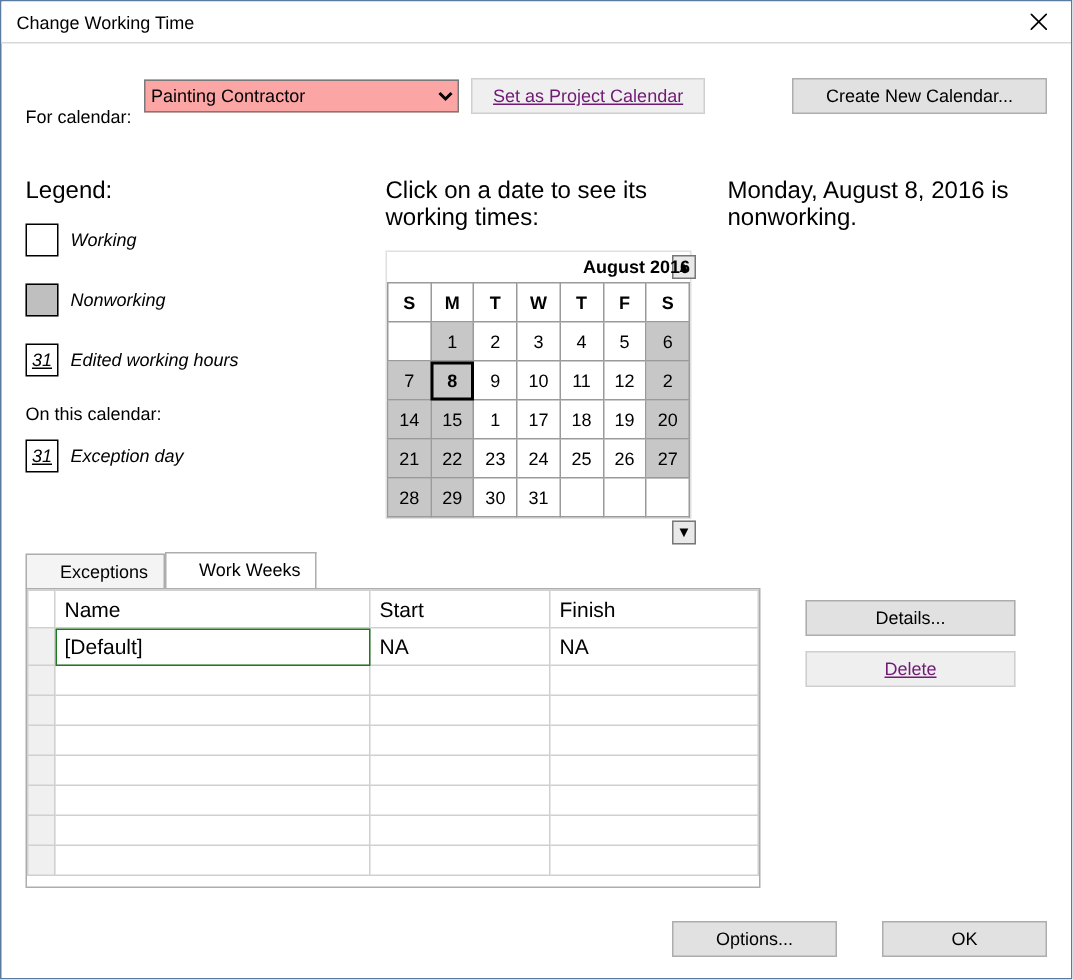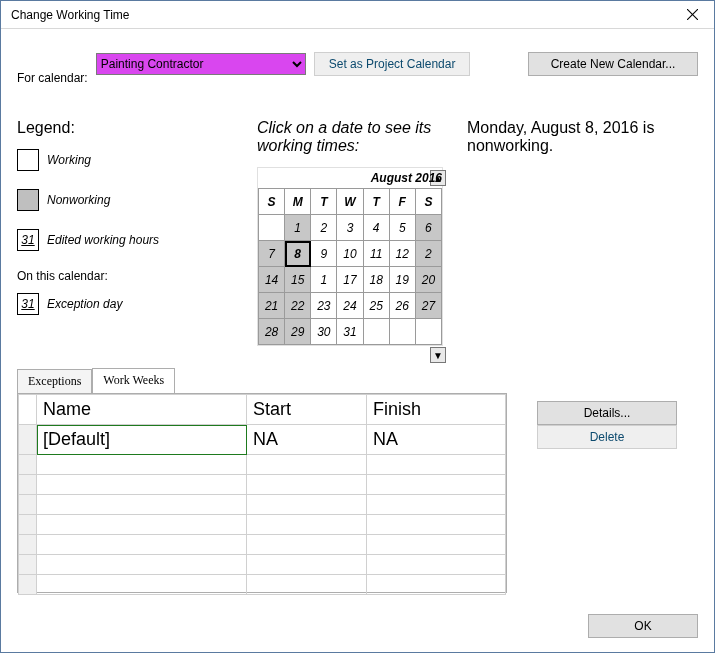--- a/index.html
+++ b/index.html
@@ -52,36 +52,37 @@
   .lbl { white-space: nowrap; margin-top: 28px; }
   .combo {
     position: relative;
     width: 210px;
   }
   .combo select {
     width: 100%;
     font-size: 12px;
     height: 22px;
     border: 1px solid #7a7a7a;
-    background: #d946ef;
+    background: #fca5a5;
   }
   .btn {
     height: 24px;
     border: 1px solid #adadad;
     background: #e1e1e1;
     font-size: 12px;
     padding: 0 14px;
     cursor: pointer;
     min-width: 150px;
   }
   .btn:disabled {
-    color: #0c4a6e;
+    color: #701a75;
     background: #efefef;
     border-color: #cfcfcf;
     cursor: default;
+    text-decoration: underline;
   }
   .btn.wide { min-width: 170px; margin-left: 38px; }
   .mid {
     display: flex;
     margin-top: 34px;
     gap: 10px;
   }
   .legend {
     width: 230px;
   }
@@ -101,21 +102,21 @@
     width: 22px; height: 22px;
     border: 1px solid #000;
     display: flex;
     align-items: center;
     justify-content: center;
     font-size: 12px;
   }
   .swatch.white { background: #fff; }
   .swatch.gray { background: #bfbfbf; }
   .swatch.ex { background:#fff; text-decoration: underline; }
-  .cal-col { width: 186px; font-style: italic; }
+  .cal-col { width: 204px; }
   .cal-wrap {
     border: 1px solid #e0e0e0;
     position: relative;
   }
   .cal-header {
     text-align: right;
     font-weight: bold;
     padding: 3px 0;
     position: relative;
   }
@@ -150,26 +151,25 @@
     padding-left: 14px;
   }
   .tabs {
     margin-top: 22px;
     display:flex;
     gap:0;
   }
   .tab {
     border: 1px solid #adadad;
     border-bottom: none;
-    padding: 4px 10px 4px 10px;
+    padding: 4px 10px 4px 22px;
     background: #fff;
     font-size: 12px;
     position: relative;
     cursor: pointer;
-    font-family: Liberation Serif, serif;
   }
   .tab.inactive { background:#f4f4f4; top:1px; border-bottom:1px solid #adadad; }
   .tab.active { background:#fff; z-index:2; }
   .grid-wrap {
     display:flex;
     gap: 30px;
     align-items: flex-start;
   }
   .grid {
     border: 1px solid #adadad;
@@ -177,31 +177,32 @@
     height: 200px;
     position: relative;
     background: #fff;
   }
   table.data {
     border-collapse: collapse;
     width: 100%;
   }
   table.data th, table.data td {
     border: 1px solid #d0d0d0;
-    font-size: 18px;
+    font-size: 14px;
     text-align: left;
     padding: 4px 6px;
     height: 20px;
   }
   table.data th { background: #fff; font-weight: normal; }
   .rowhdr { width: 18px; background:#f0f0f0; border:1px solid #d0d0d0; }
   td.sel-cell { outline: 1px solid #1e7a1e; outline-offset:-1px; }
   .side-btns {
     display:flex;
     flex-direction: column;
+    gap: 10px;
     margin-top: 8px;
   }
   .side-btns .btn { min-width: 140px; }
   .footer {
     display:flex;
     justify-content: flex-end;
     gap: 30px;
     padding: 10px 16px 14px 16px;
   }
   .footer .btn { min-width: 110px; }
@@ -406,15 +407,16 @@
       </div>
       <div class="side-btns">
         <button class="btn">Details...</button>
         <button class="btn" disabled="">Delete</button>
       </div>
     </div>
 
   </div>
 
   <div class="footer">
+    <button class="btn">Options...</button>
     <button class="btn">OK</button>
   </div>
 </div>
 
 </body></html>

